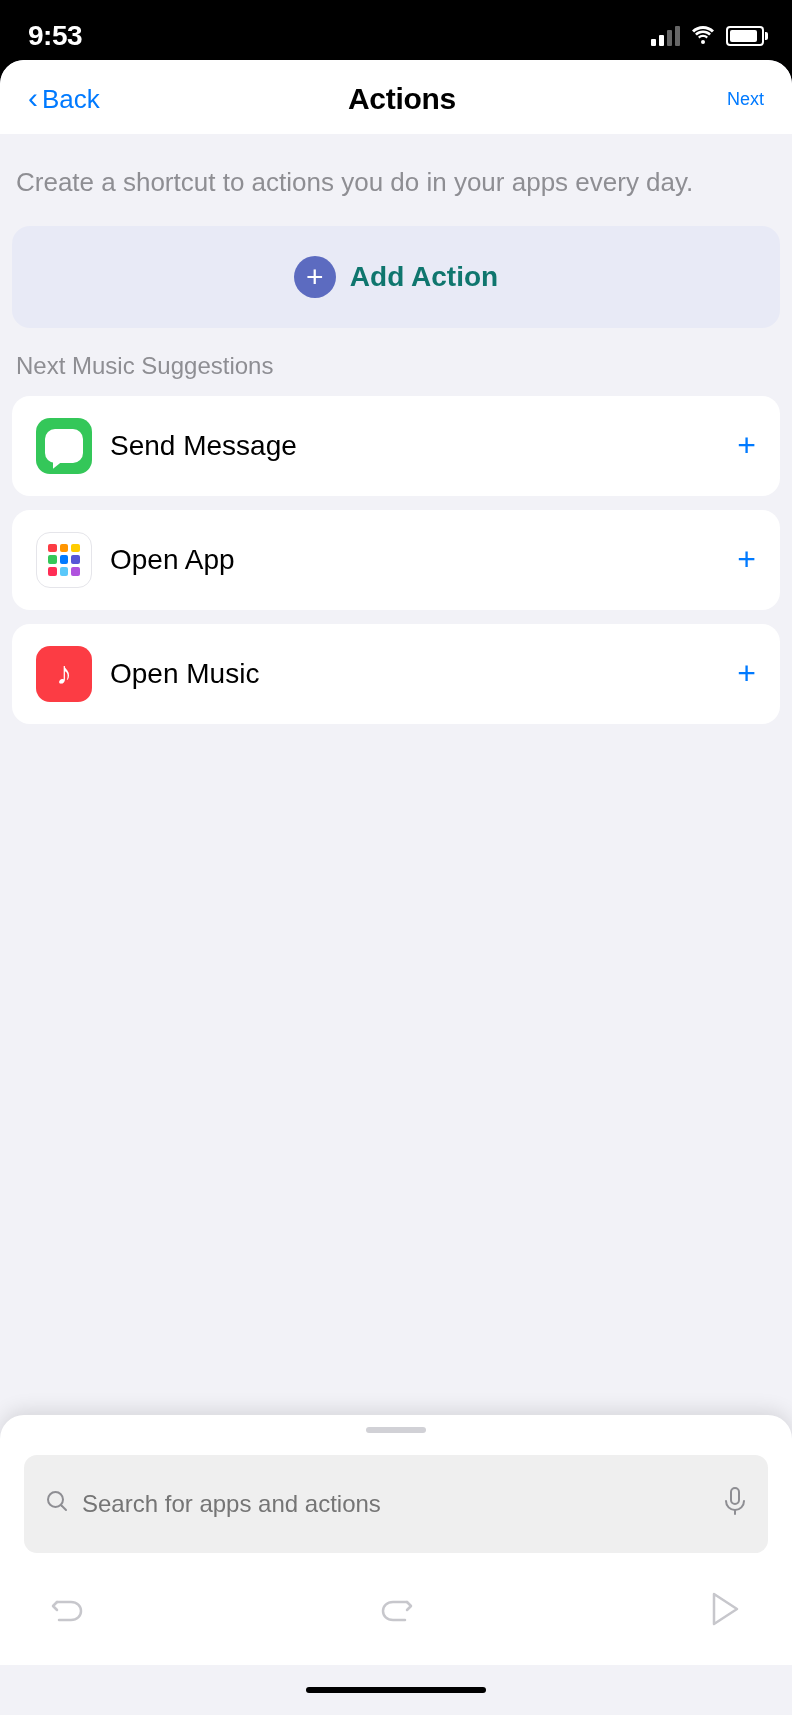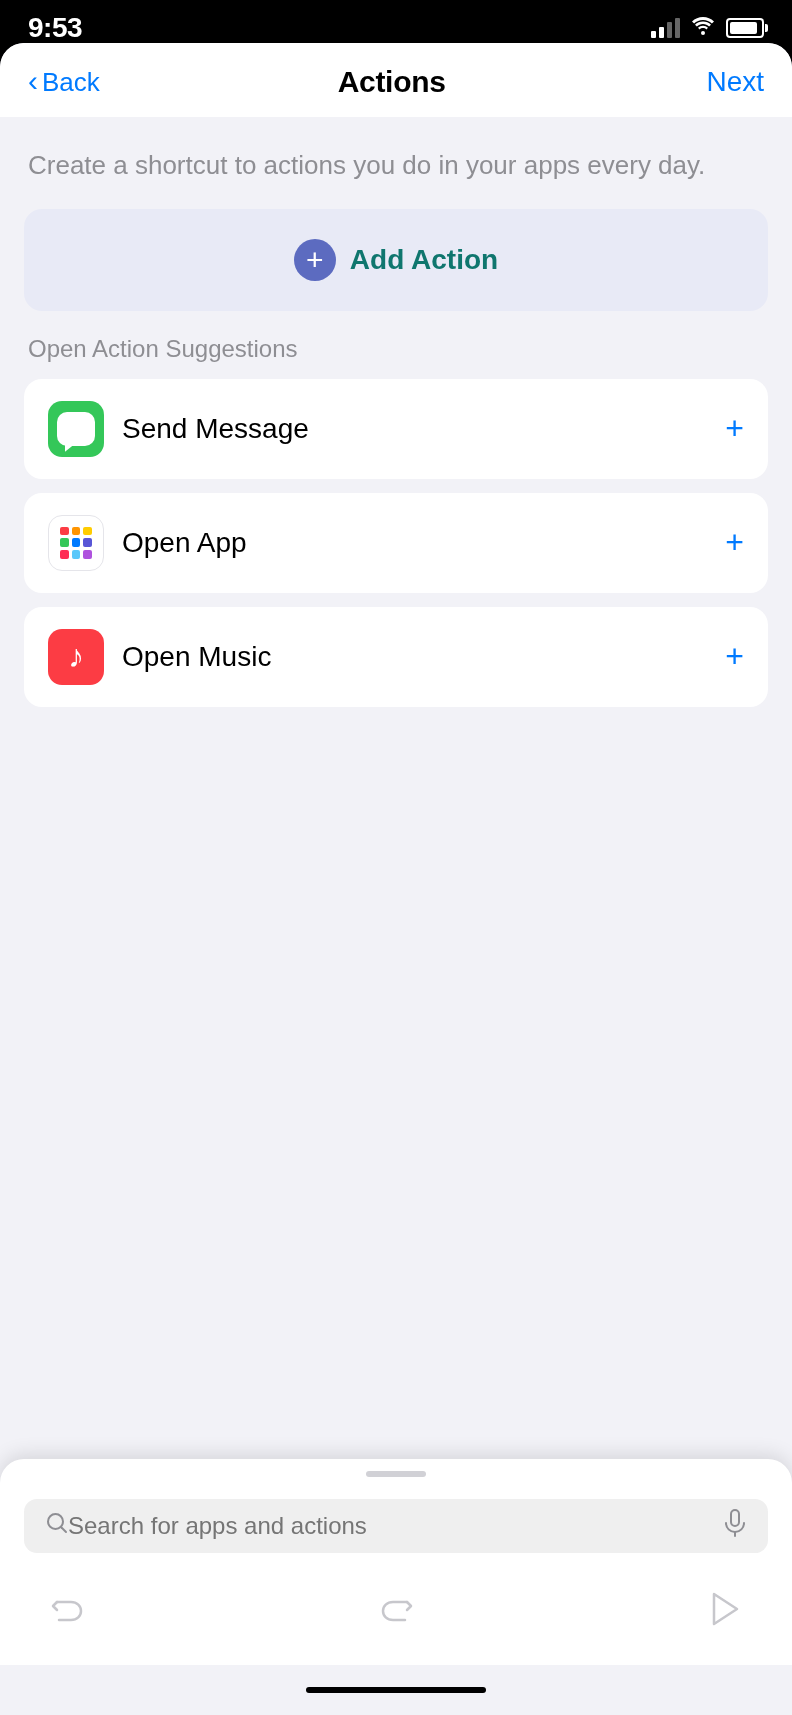--- a/index.html
+++ b/index.html
@@ -19,21 +19,21 @@
       width: 792px;
       min-height: 1715px;
       background: #000;
       display: flex;
       flex-direction: column;
     }
 
     
     .status-bar {
       background: #000;
-      height: 43px;
+      height: 60px;
       display: flex;
       align-items: center;
       justify-content: space-between;
       padding: 12px 28px 0;
       flex-shrink: 0;
     }
 
     .status-time {
       color: #fff;
       font-size: 28px;
@@ -134,30 +134,30 @@
     .nav-title {
       font-size: 30px;
       font-weight: 700;
       color: #000;
       letter-spacing: -0.3px;
       margin-left: 8px;
     }
 
     .nav-next {
       color: #007AFF;
-      font-size: 28px;
+      font-size: 18px;
       font-weight: 400;
       cursor: pointer;
       margin-left: 31px;
     }
 
     
     .content-body {
       flex: 1;
-      padding: 30px 24px;
+      padding: 30px 12px;
       display: flex;
       flex-direction: column;
       gap: 24px;
       background: #f2f2f7;
     }
 
     .description-text {
       color: #8e8e93;
       font-size: 26px;
       line-height: 1.45;
@@ -325,23 +325,24 @@
       width: 60px;
       height: 6px;
       background: #d1d1d6;
       border-radius: 3px;
       margin: 0 auto 22px;
     }
 
     .search-bar {
       background: #efefef;
       border-radius: 13px;
-      padding: 10px 22px;
-      display: flex;
-      align-items: center;
+      padding: 32px 22px;
+      display: flex;
+      align-items: center;
+      gap: 14px;
       margin-bottom: 20px;
     }
 
     .search-icon-wrap {
       color: #8e8e93;
       font-size: 24px;
     }
 
     .search-placeholder {
       color: #8e8e93;
@@ -436,21 +437,21 @@
 
     <div class="content-body">
       <p class="description-text">Create a shortcut to actions you do in your apps every day.</p>
 
       <button class="add-action-btn">
         <div class="add-action-icon">+</div>
         <span class="add-action-label">Add Action</span>
       </button>
 
       <div class="suggestions-section">
-        <p class="suggestions-title">Open Action Suggestions</p>
+        <p class="suggestions-title">Next Music Suggestions</p>
 
         <div class="suggestion-list">
 
           <div class="suggestion-item">
             <div class="suggestion-left">
               <div class="app-icon app-icon-messages">
                 <div class="msg-bubble"></div>
               </div>
               <span class="suggestion-name">Send Message</span>
             </div>

